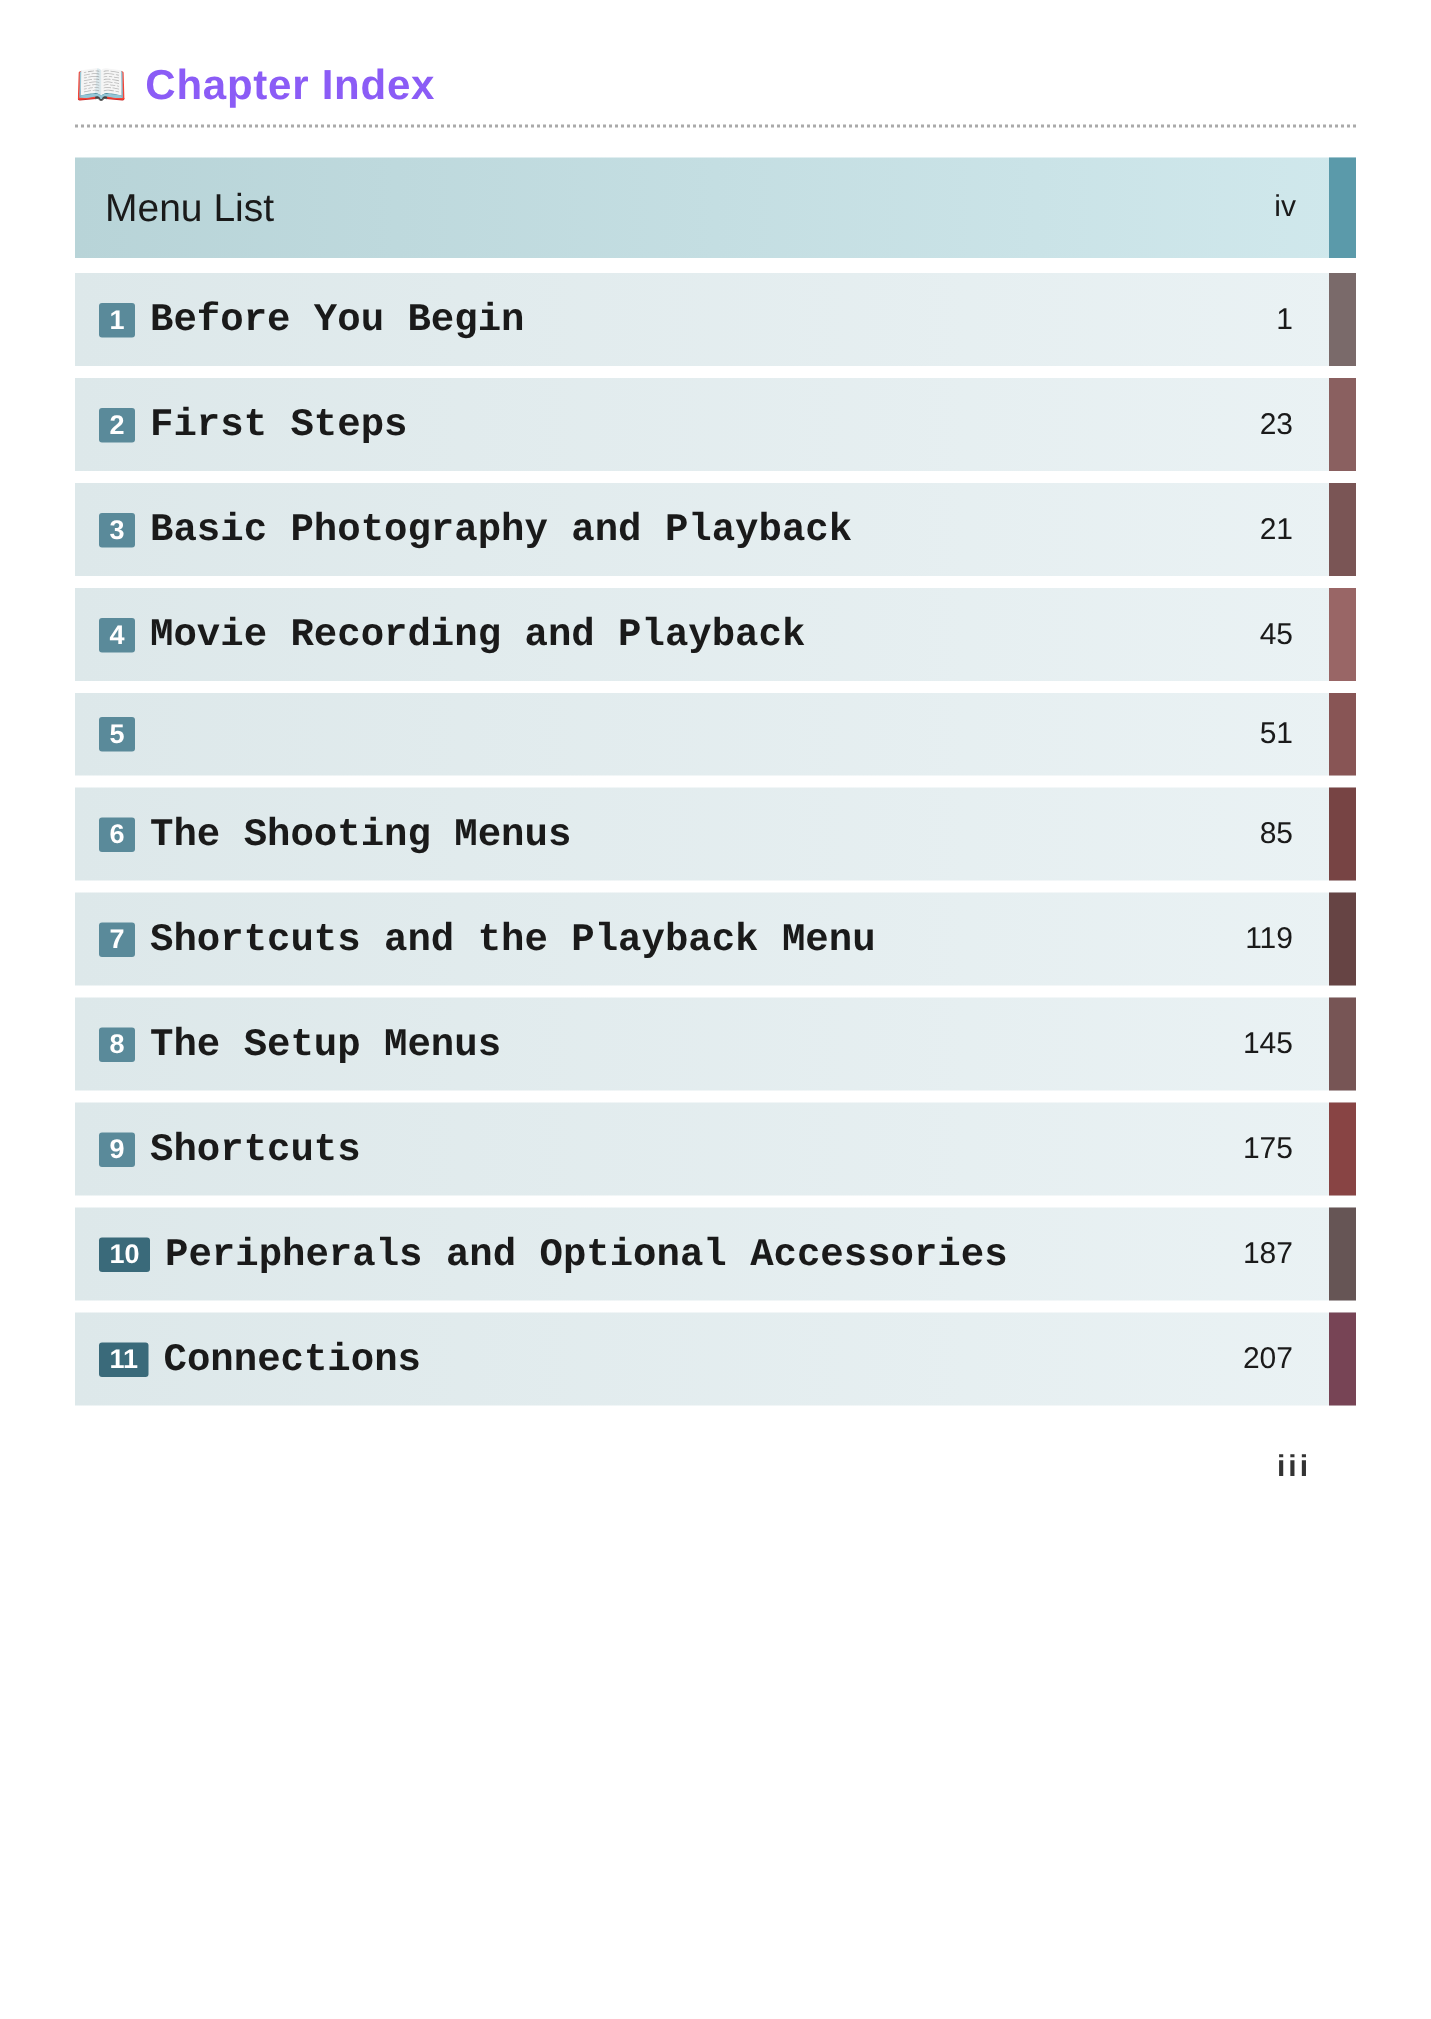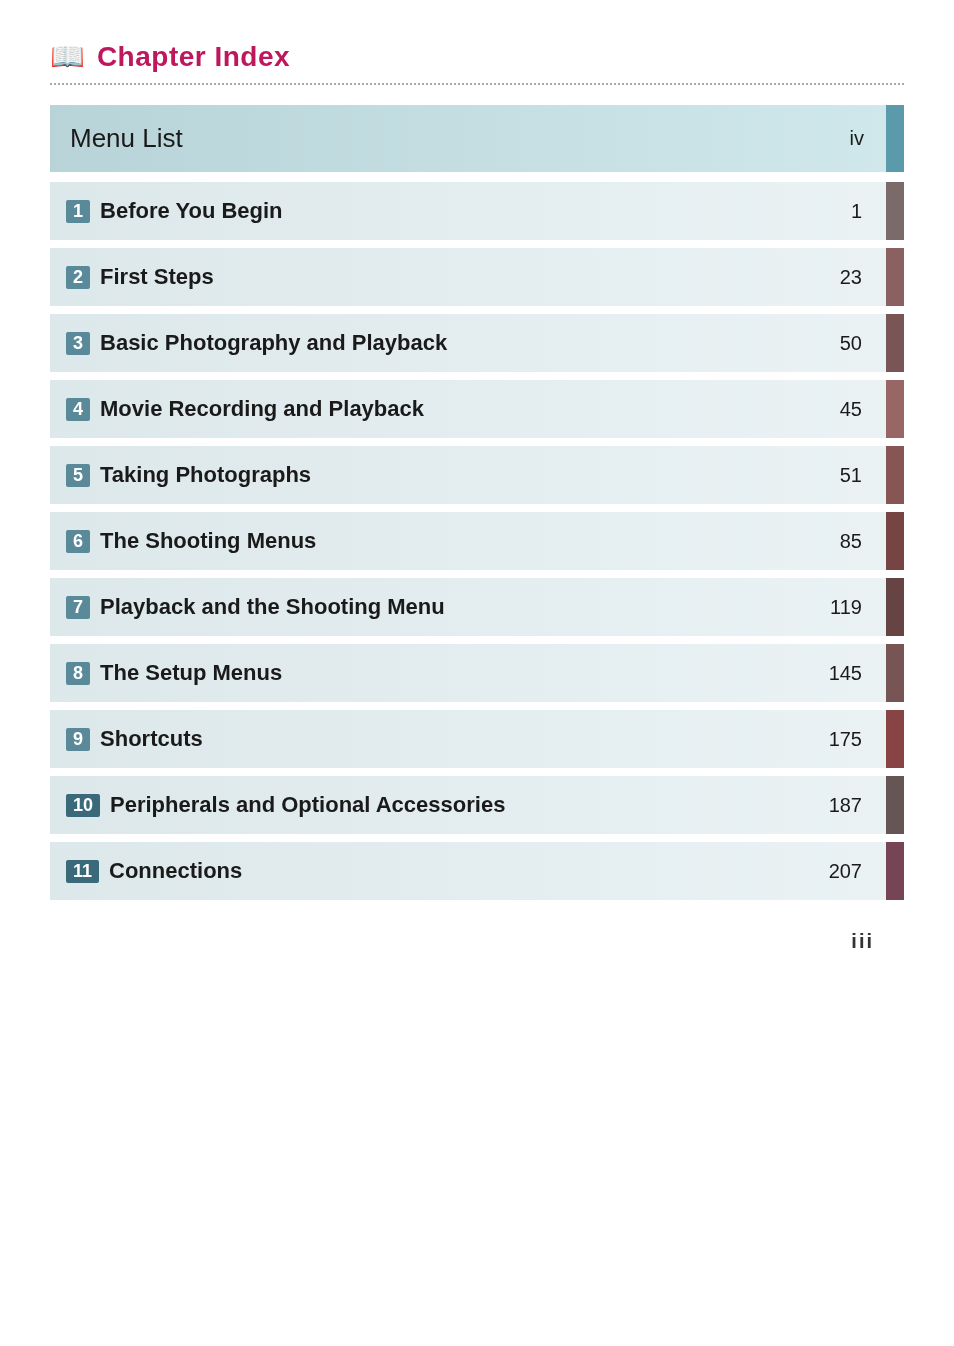--- a/index.html
+++ b/index.html
@@ -34,21 +34,21 @@
     }
 
     .book-icon {
       font-size: 28px;
       color: #333333;
     }
 
     .chapter-index-title {
       font-size: 28px;
       font-weight: 700;
-      color: #be185d;
+      color: #8b5cf6;
       letter-spacing: 0.5px;
     }
 
     .content-area {
       margin-top: 20px;
     }
 
     
     .menu-list-row {
       display: flex;
@@ -93,23 +93,24 @@
       position: relative;
     }
 
     .chapter-row .row-left {
       display: flex;
       align-items: center;
       gap: 10px;
     }
 
     .chapter-title {
-      font-size: 22px;
-      font-weight: 700;
-      color: #1a1a1a;
+      font-size: 26px;
+      font-weight: 700;
+      color: #1a1a1a;
+      font-family: Liberation Mono, monospace;
     }
 
     .chapter-page {
       font-size: 20px;
       font-weight: 400;
       color: #1a1a1a;
       margin-right: 22px;
     }
 
     .right-tab-chapter {
@@ -187,58 +188,57 @@
         <span class="chapter-page">23</span>
         <div class="right-tab-chapter" style="background:#8a6060;"></div>
       </div>
     </div>
         <div class="chapter-row">
       <div class="row-left">
         <span class="num-badge ">3</span>
         <span class="chapter-title">Basic Photography and Playback</span>
       </div>
       <div style="display:flex;align-items:center;gap:0;">
-        <span class="chapter-page">50</span>
+        <span class="chapter-page">21</span>
         <div class="right-tab-chapter" style="background:#7a5555;"></div>
       </div>
     </div>
         <div class="chapter-row">
       <div class="row-left">
         <span class="num-badge ">4</span>
         <span class="chapter-title">Movie Recording and Playback</span>
       </div>
       <div style="display:flex;align-items:center;gap:0;">
         <span class="chapter-page">45</span>
         <div class="right-tab-chapter" style="background:#996666;"></div>
       </div>
     </div>
         <div class="chapter-row">
       <div class="row-left">
         <span class="num-badge ">5</span>
-        <span class="chapter-title">Taking Photographs</span>
       </div>
       <div style="display:flex;align-items:center;gap:0;">
         <span class="chapter-page">51</span>
         <div class="right-tab-chapter" style="background:#885555;"></div>
       </div>
     </div>
         <div class="chapter-row">
       <div class="row-left">
         <span class="num-badge ">6</span>
         <span class="chapter-title">The Shooting Menus</span>
       </div>
       <div style="display:flex;align-items:center;gap:0;">
         <span class="chapter-page">85</span>
         <div class="right-tab-chapter" style="background:#774444;"></div>
       </div>
     </div>
         <div class="chapter-row">
       <div class="row-left">
         <span class="num-badge ">7</span>
-        <span class="chapter-title">Playback and the Shooting Menu</span>
+        <span class="chapter-title">Shortcuts and the Playback Menu</span>
       </div>
       <div style="display:flex;align-items:center;gap:0;">
         <span class="chapter-page">119</span>
         <div class="right-tab-chapter" style="background:#664444;"></div>
       </div>
     </div>
         <div class="chapter-row">
       <div class="row-left">
         <span class="num-badge ">8</span>
         <span class="chapter-title">The Setup Menus</span>

